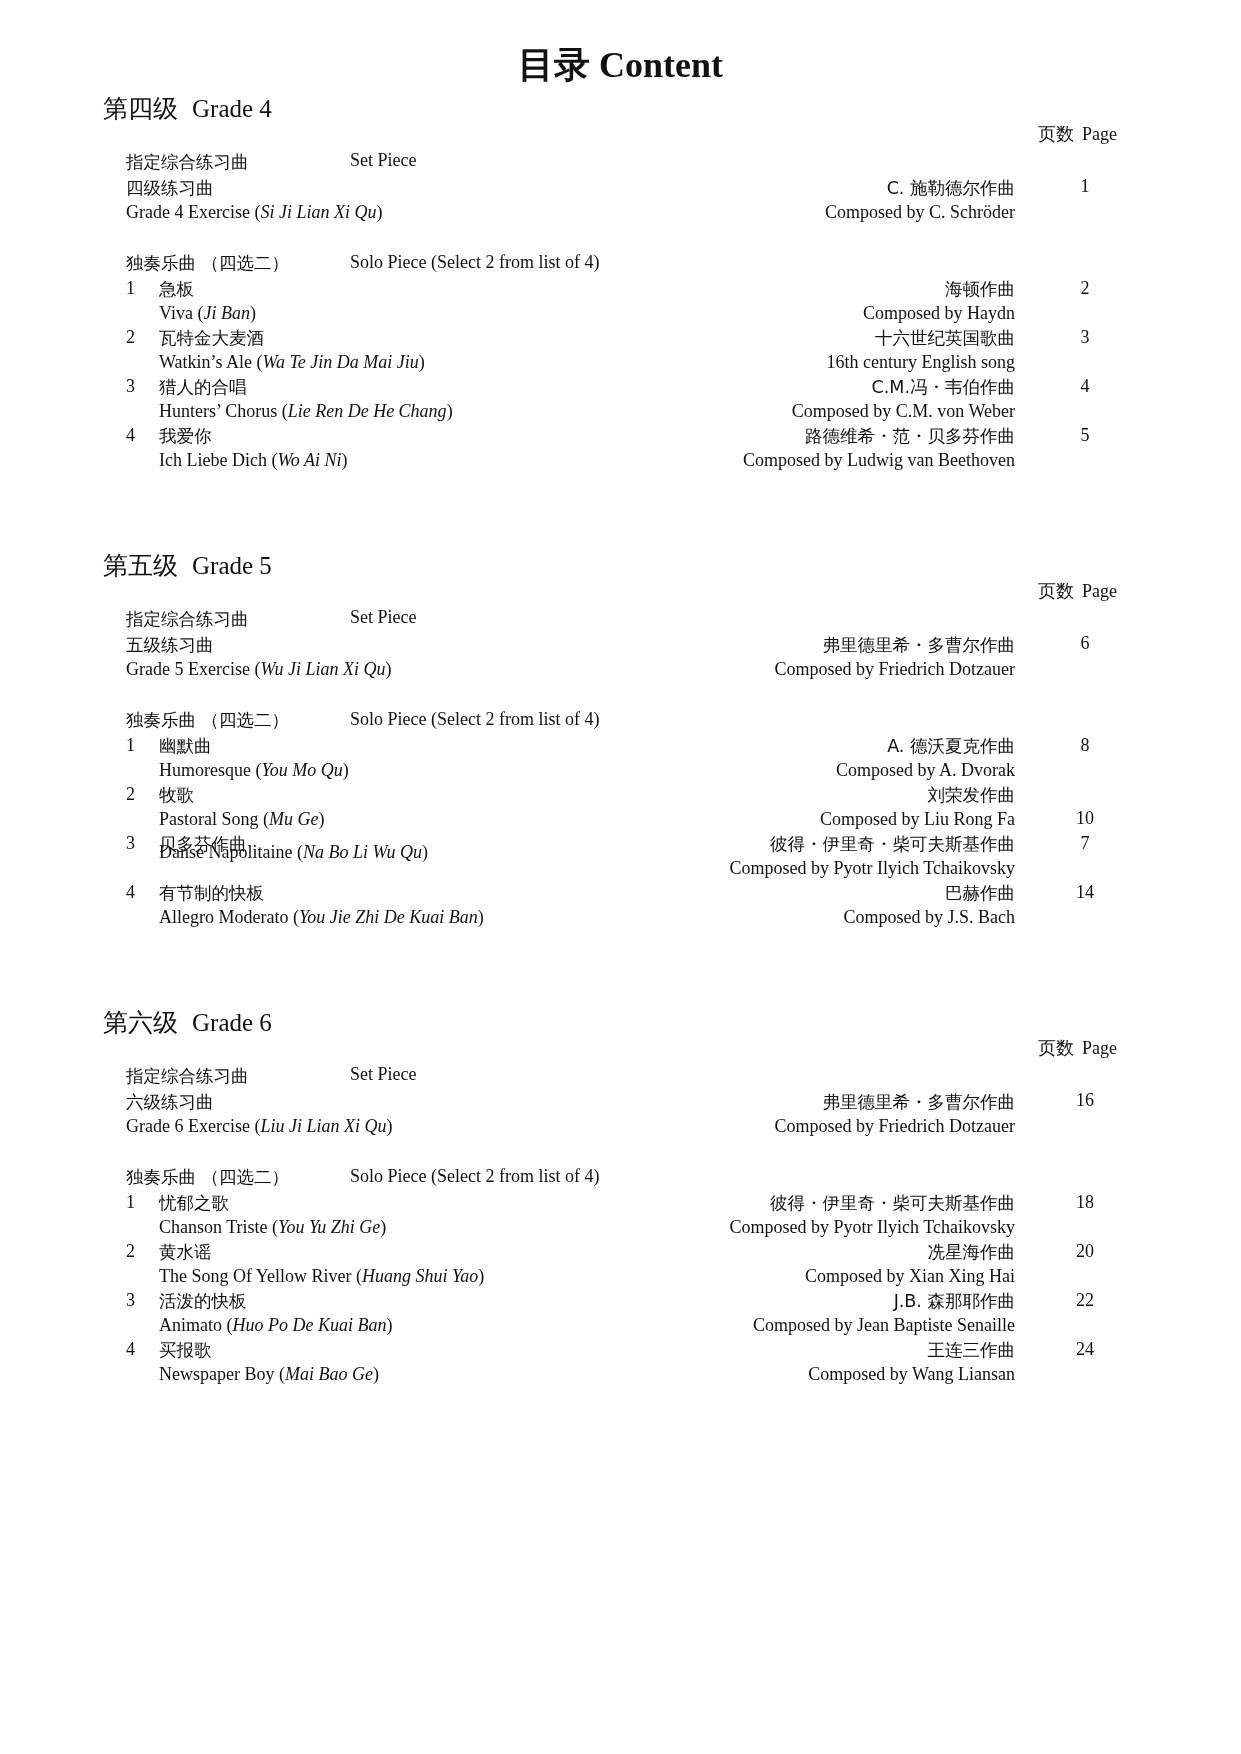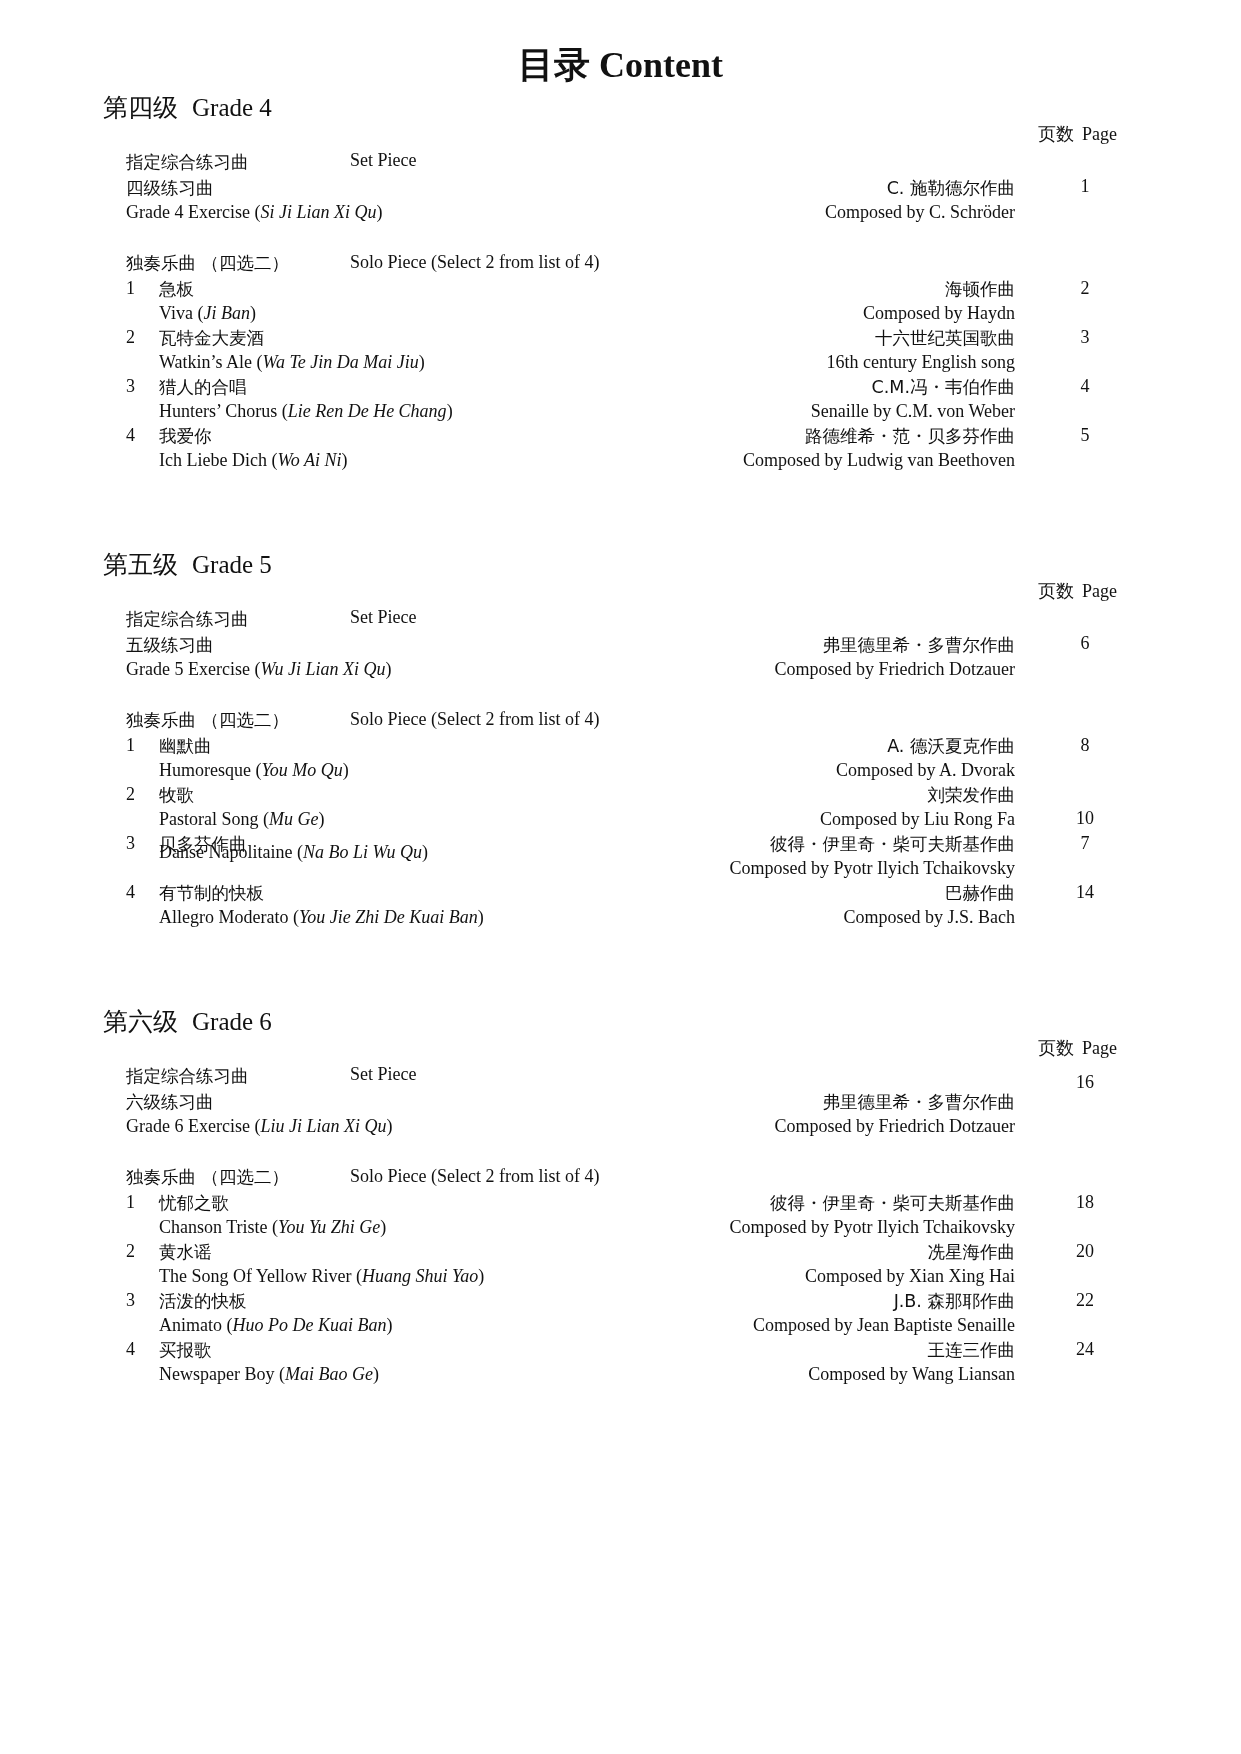--- a/index.html
+++ b/index.html
@@ -3,21 +3,21 @@
 <meta charset="utf-8">
 <style>
   html, body { margin:0; padding:0; background:#ffffff; }
   body { width:1241px; height:1754px; position:relative; overflow:hidden;
          font-family:"Liberation Serif", "DejaVu Serif", serif; color:#111; }
   .title { position:absolute; top:44px; left:0; width:1241px; text-align:center;
            font-size:36px; font-weight:bold; line-height:42px; }
   .title .zh { font-family:"DejaVu Sans", sans-serif; font-weight:bold; }
   .grade { position:absolute; left:0; width:1241px; height:440px; }
   .ghead { position:absolute; left:103px; top:0; font-size:25px; line-height:32px; }
-  .ghead .zh { font-family:Liberation Mono, monospace; margin-right:14px; }
+  .ghead .zh { font-family:Liberation Sans, sans-serif; margin-right:14px; }
   .pagehdr { position:absolute; left:1038px; top:30px; font-size:18px; line-height:24px; }
   .pagehdr .zh { font-family:Liberation Mono, monospace; margin-right:8px; }
   .line { position:absolute; font-size:18px; line-height:24px; white-space:nowrap; }
   .zhs { font-family:"DejaVu Sans", sans-serif; font-size:17.5px; }
   .left { left:126px; }
   .idx { left:126px; }
   .ind { left:159px; }
   .rcomp { right:226px; text-align:right; }
   .pg { left:1060px; width:50px; text-align:center; }
   .lbl2 { left:350px; }
@@ -66,21 +66,21 @@
     <div class="line rcomp zhs" style="top: 234px;">十六世纪英国歌曲</div>
     <div class="line rcomp en" style="top: 258px;">16th century English song</div>
     <div class="line pg" style="top: 233px;">3</div>
   </div>
 
   <div>
     <div class="line idx" style="top: 282px;">3</div>
     <div class="line ind zhs" style="top: 283px;">猎人的合唱</div>
     <div class="line ind en" style="top: 307px;"><span>Hunters’ Chorus (</span><i>Lie Ren De He Chang</i><span>)</span></div>
     <div class="line rcomp zhs" style="top: 283px;">C.M.冯・韦伯作曲</div>
-    <div class="line rcomp en" style="top: 307px;">Senaille by C.M. von Weber</div>
+    <div class="line rcomp en" style="top: 307px;">Composed by C.M. von Weber</div>
     <div class="line pg" style="top: 282px;">4</div>
   </div>
 
   <div>
     <div class="line idx" style="top: 331px;">4</div>
     <div class="line ind zhs" style="top: 332px;">我爱你</div>
     <div class="line ind en" style="top: 356px;"><span>Ich Liebe Dich (</span><i>Wo Ai Ni</i><span>)</span></div>
     <div class="line rcomp zhs" style="top: 332px;">路德维希・范・贝多芬作曲</div>
     <div class="line rcomp en" style="top: 356px;">Composed by Ludwig van Beethoven</div>
     <div class="line pg" style="top: 331px;">5</div>
@@ -150,21 +150,21 @@
     </div>
     <div class="pagehdr">
       <span class="zh">页数</span><span>Page</span>
     </div>
     <div class="line left zhs" style="top:58px">指定综合练习曲</div>
     <div class="line lbl2" style="top:56px">Set Piece</div>
     <div class="line left zhs" style="top:84px">六级练习曲</div>
     <div class="line left" style="top:108px"><span>Grade 6 Exercise (</span><i>Liu Ji Lian Xi Qu</i><span>)</span></div>
     <div class="line rcomp zhs" style="top:84px">弗里德里希・多曹尔作曲</div>
     <div class="line rcomp" style="top:108px">Composed by Friedrich Dotzauer</div>
-    <div class="line pg" style="top:64px">16</div>
+    <div class="line pg" style="top:82px">16</div>
 
     <div class="line left zhs" style="top:159px">独奏乐曲 （四选二）</div>
     <div class="line lbl2" style="top:158px">Solo Piece (Select 2 from list of 4)</div>
     <div class="solo-list">
   <div>
     <div class="line idx" style="top: 184px;">1</div>
     <div class="line ind zhs" style="top: 185px;">忧郁之歌</div>
     <div class="line ind en" style="top: 209px;"><span>Chanson Triste (</span><i>You Yu Zhi Ge</i><span>)</span></div>
     <div class="line rcomp zhs" style="top: 185px;">彼得・伊里奇・柴可夫斯基作曲</div>
     <div class="line rcomp en" style="top: 209px;">Composed by Pyotr Ilyich Tchaikovsky</div>

